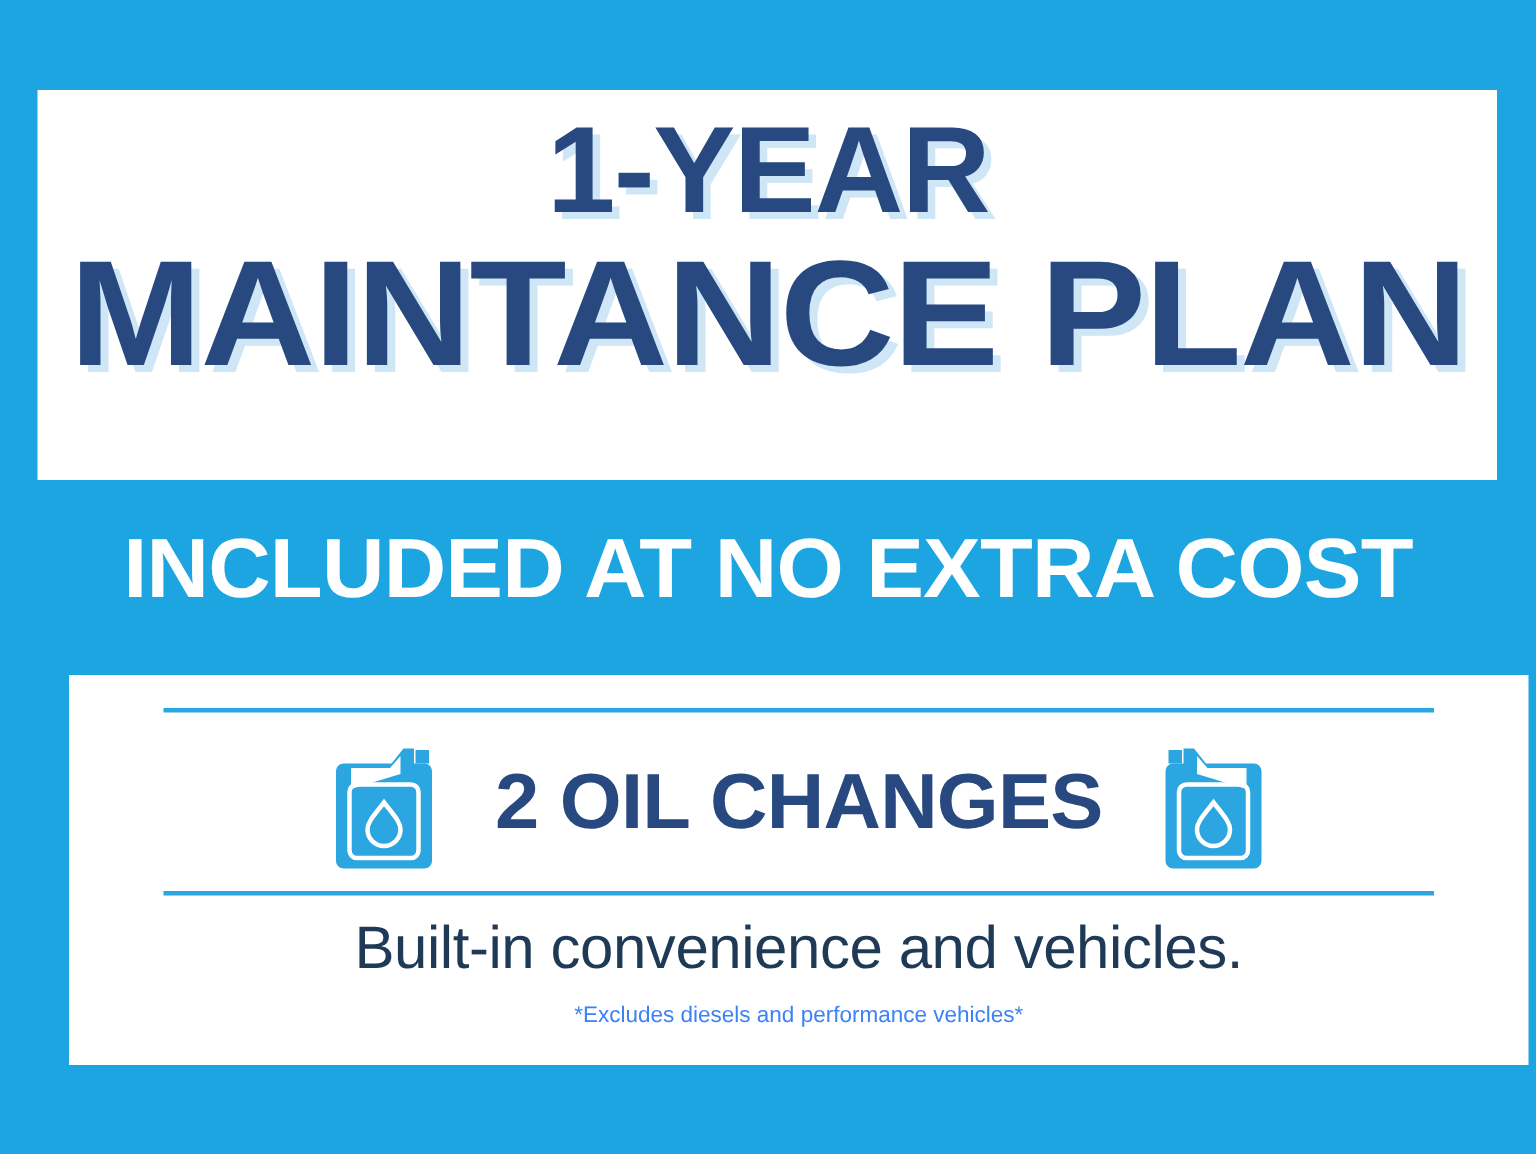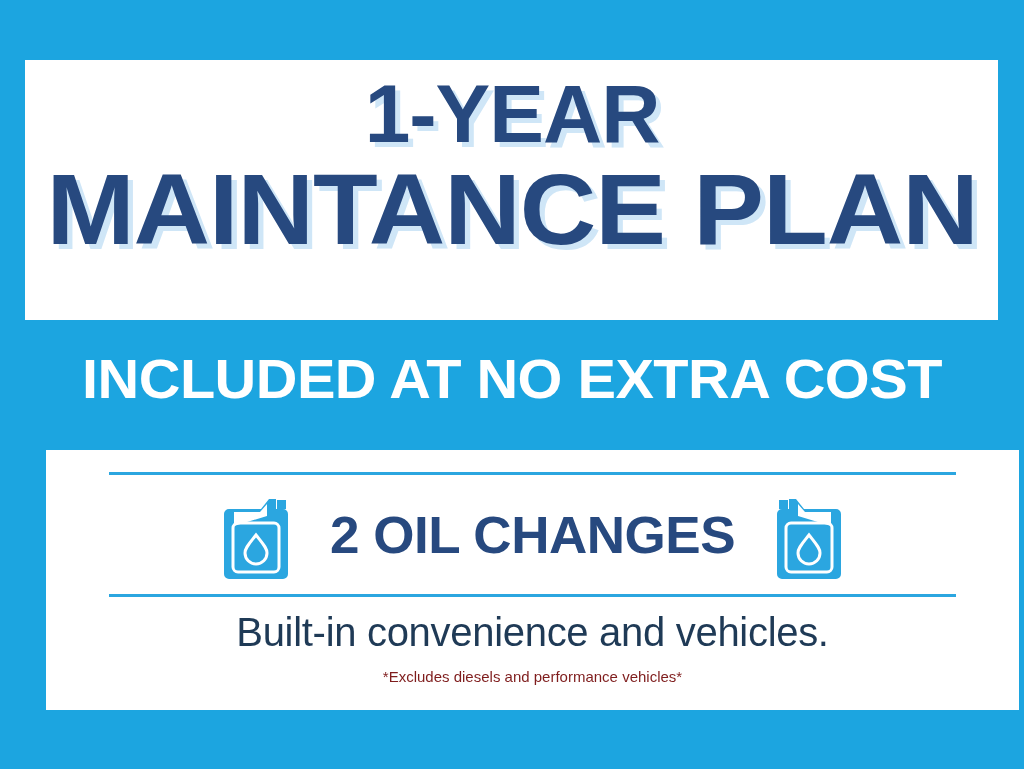--- a/index.html
+++ b/index.html
@@ -128,21 +128,21 @@
     font-weight: normal;
     font-size: 40px;
     letter-spacing: -0.3px;
   }
   .disclaimer {
     position: absolute;
     left: 0;
     top: 218px;
     width: 973px;
     text-align: center;
-    color: #7f1d1d;
+    color: #3b82f6;
     font-family: "Liberation Sans", sans-serif;
     font-size: 15px;
   }
 </style>
 </head>
 <body>
 
 <div class="poster">
 
   <div class="card-top">

